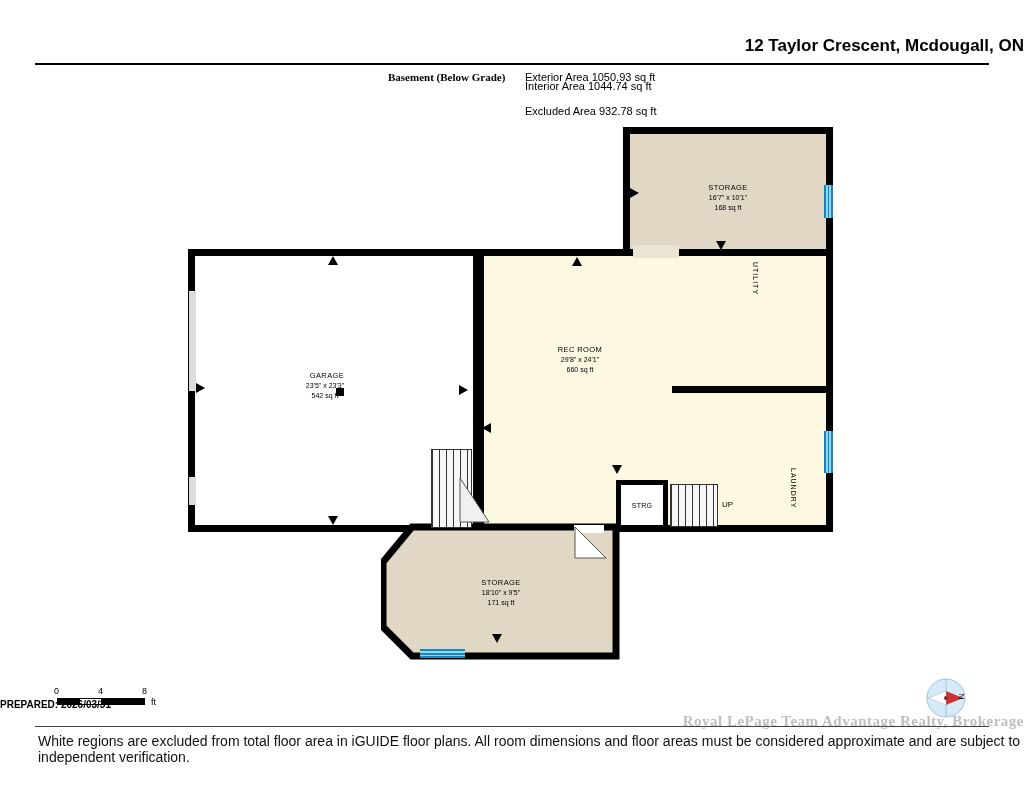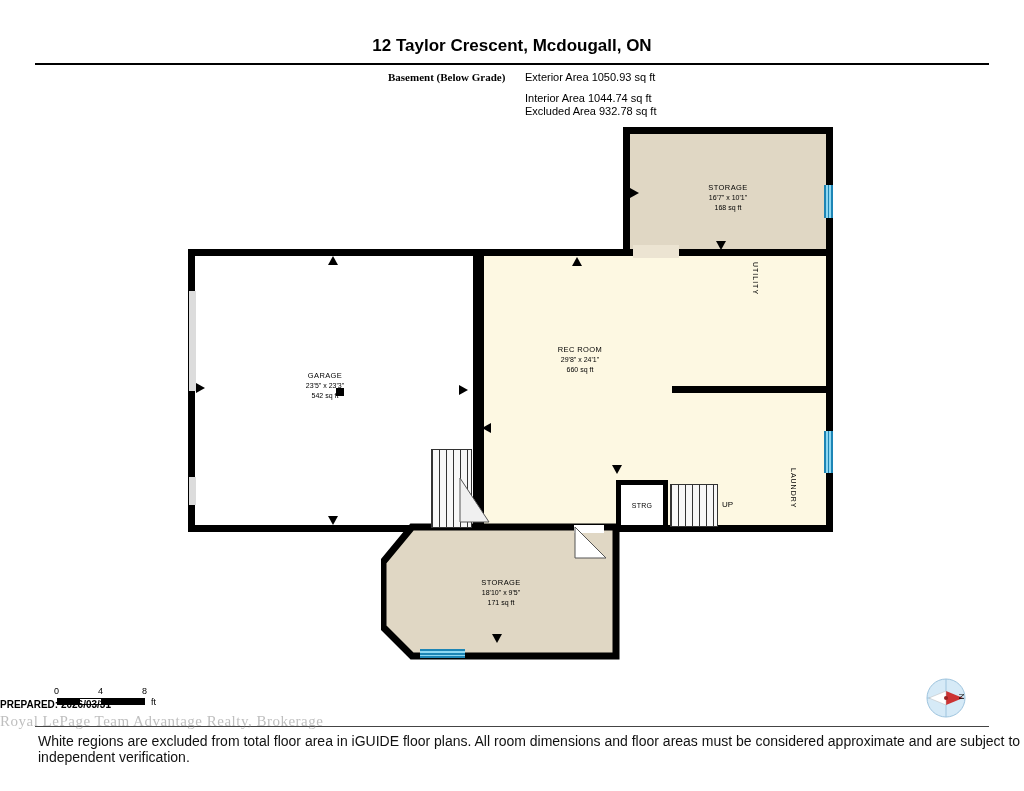--- a/index.html
+++ b/index.html
@@ -2,31 +2,31 @@
 <html><head>
 <meta charset="utf-8">
 <style>
   * { margin:0; padding:0; box-sizing:border-box; }
   html,body { background:#fff; }
   body { font-family:"Liberation Sans", sans-serif; color:#000; }
   #page { position:relative; width:1024px; height:791px; background:#fff; overflow:hidden; }
   .abs { position:absolute; }
 
   
-  .title { position:absolute; top:36px; left:0; right:0; text-align:center;
+  .title { position:absolute; top:36px; left:0; right:0; text-align:right;
            font-size:17px; font-weight:bold; }
   .hrule { position:absolute; background:#000; }
   .floor-label { position:absolute; left:388px; top:71px; font-size:11px; font-weight:bold;font-family:Liberation Serif, serif; }
   .area-line { position:absolute; left:525px; font-size:11px; }
 
   
   .room { position:absolute; border:7px solid #000; }
   .room-label { position:absolute; transform:translate(-50%,-50%); text-align:center;
                 white-space:nowrap; line-height:1.35; }
-  .room-label .rname { font-size:7.5px; letter-spacing:.4px; }
+  .room-label .rname { font-size:7.5px; letter-spacing:.4px;text-align:right; }
   .room-label .rdims, .room-label .rarea { font-size:7px; }
 
   .vlabel { position:absolute; writing-mode:vertical-rl; text-orientation:mixed;
             font-size:7px; letter-spacing:1px; }
 
   
   .win-v { position:absolute;
            background:linear-gradient(90deg,#1d85b5 0 2px,#8fd8f2 2px 4px,#1d85b5 4px 5.5px,#8fd8f2 5.5px 7px,#1d85b5 7px 9px); }
   .win-h { position:absolute;
            background:linear-gradient(180deg,#1d85b5 0 2px,#8fd8f2 2px 4px,#1d85b5 4px 5.5px,#8fd8f2 5.5px 7px,#1d85b5 7px 9px); }
@@ -53,36 +53,36 @@
                display:flex; align-items:center; justify-content:center; font-size:7px; letter-spacing:.3px; }
   .up-label { position:absolute; font-size:8px; }
 
   
   .scale-num { position:absolute; font-size:9px; }
   .scale-bar { position:absolute; left:57px; top:698px; width:88px; height:7px; border:1px solid #000;
                background:linear-gradient(90deg,#000 0 25%,#fff 25% 50%,#000 50% 100%); }
   .scale-unit { position:absolute; left:151px; top:697px; font-size:9px; }
   .prepared { position:absolute; left:0; right:0; top:699px; text-align:left;
               font-size:10px; font-weight:bold; }
-  .watermark { position:absolute; left:0; right:0; top:713px; text-align:left;
+  .watermark { position:absolute; left:0; right:0; top:713px; text-align:right;
                font-family:"Liberation Serif", serif; font-size:15px; color:#8a8a8a;
-               opacity:.55; letter-spacing:.5px; z-index:5; }
+               opacity:.55; letter-spacing:.5px; z-index:5;font-weight:bold; }
   .disclaimer { position:absolute; left:38px; top:733px; font-size:14px; color:#111; }
   .north-label { position:absolute; left:959px; top:692px; font-size:8px; transform:rotate(90deg); }
 </style>
 </head>
 <body>
 
 <div id="page">
 
   <div class="title">12 Taylor Crescent, Mcdougall, ON</div>
   <div class="hrule" style="left:35px; top:63px; width:954px; height:2px;"></div>
   <div class="floor-label">Basement (Below Grade)</div>
   <div class="area-line" style="top:71px;">Exterior Area 1050.93 sq ft</div>
-  <div class="area-line" style="top:92px;">Interior Area 1044.74 sq ft</div>
+  <div class="area-line" style="top:80px;">Interior Area 1044.74 sq ft</div>
   <div class="area-line" style="top:105px;">Excluded Area 932.78 sq ft</div>
 
   <div>
 
     <div class="room" style="left:623px; top:127px; width:210px; height:131px; background:#e0d7c4;"></div>
 
     <div class="room" style="left:188px; top:249px; width:292px; height:283px; background:#ffffff;"></div>
 
     <div class="room" style="left:477px; top:249px; width:356px; height:283px; background:#fdf8e2;"></div>
 

